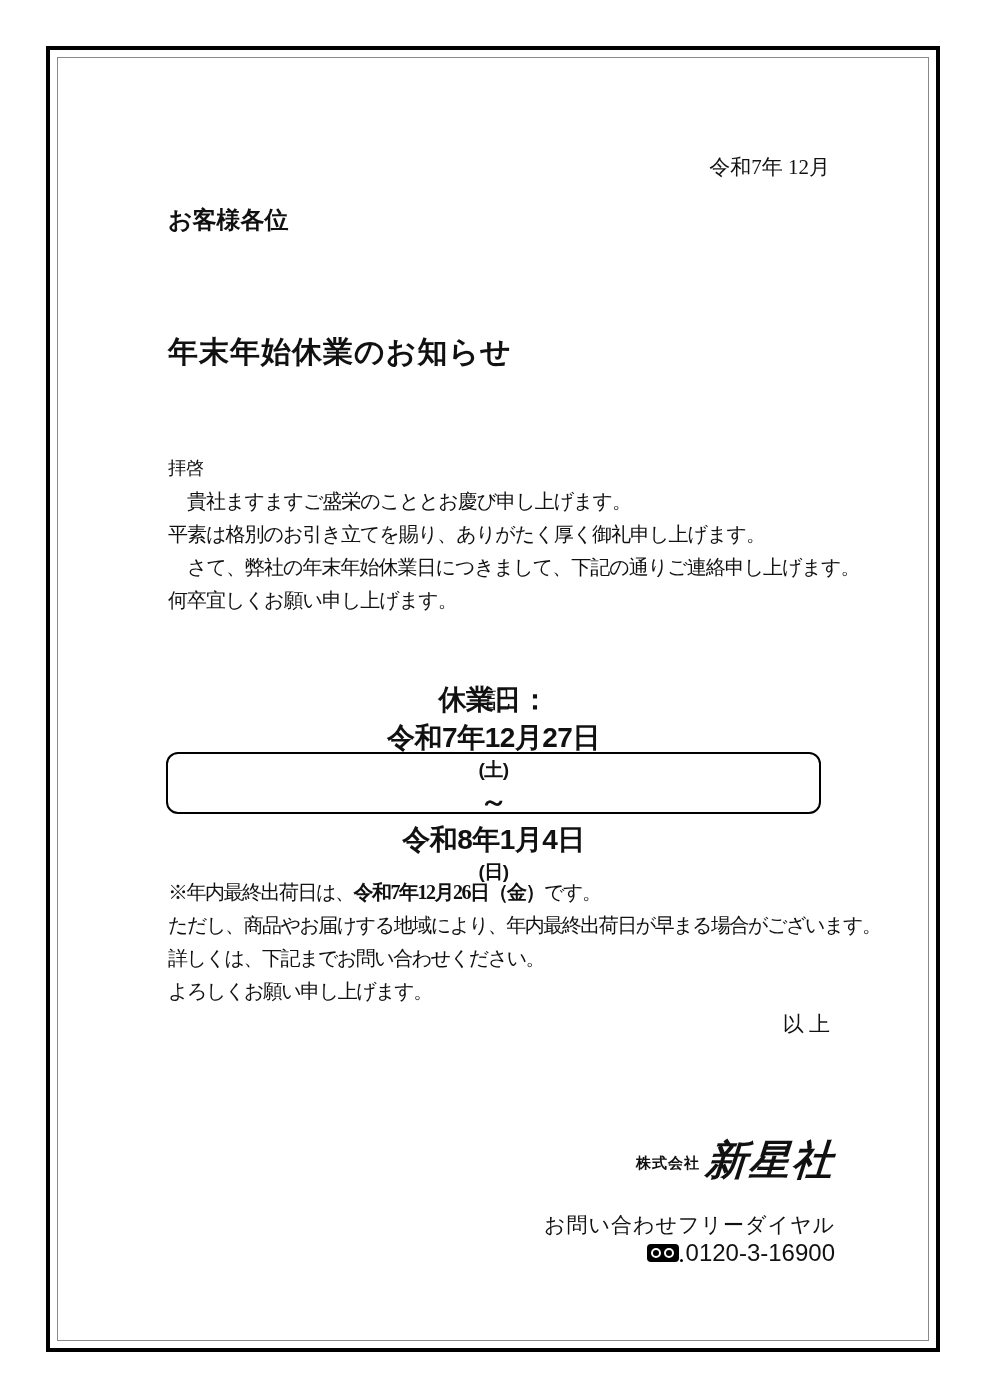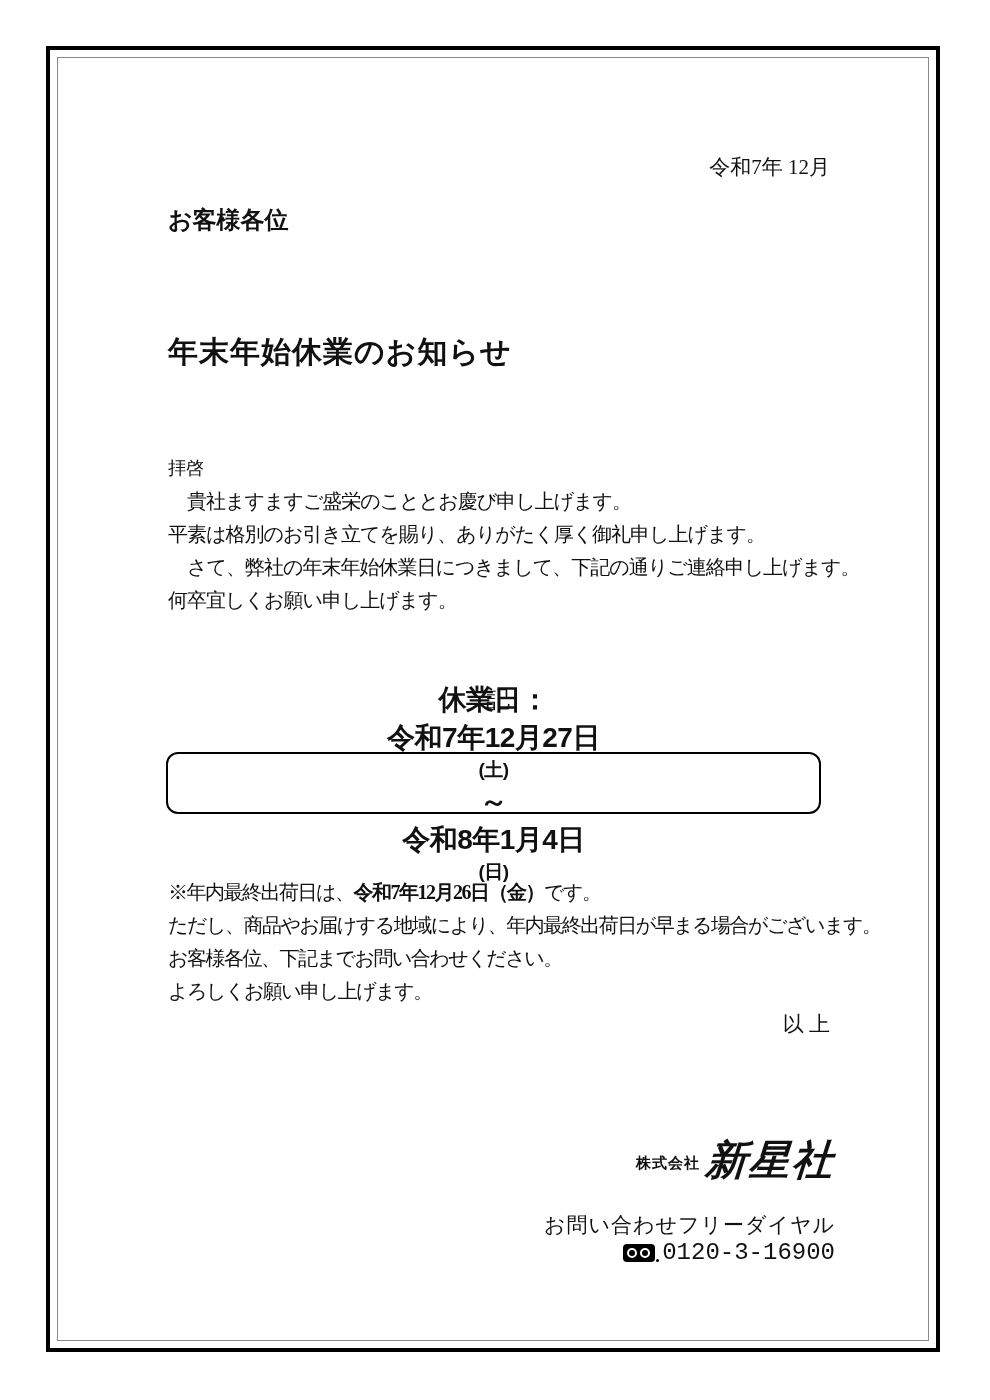--- a/index.html
+++ b/index.html
@@ -114,21 +114,21 @@
     transform: skewX(-4deg);
     display: inline-block;
   }
   .contact-label {
     margin-top: 24px;
     font-family: "Liberation Sans", "DejaVu Sans", sans-serif;
     font-size: 21px; line-height: 26px; letter-spacing: 1px;
   }
   .phone-line {
     margin-top: 2px;
-    font-family: Liberation Mono, monospace;
+    font-family: Liberation Sans, sans-serif;
     font-size: 24px; line-height: 26px;
     display: flex; justify-content: flex-end; align-items: center;
   }
   .freedial {
     position: relative;
     display: inline-block;
     width: 32px; height: 18px;
     background: #000000; border-radius: 4px;
     margin-right: 7px;
   }
@@ -175,21 +175,21 @@
     <span class="hb-main">休業日：</span>
       <span class="hb-main">令和7年12月27日</span>
       <span class="hb-small">(土)</span>
       <span class="hb-main">～</span>
       <span class="hb-main">令和8年1月4日</span>
       <span class="hb-small">(日)</span>
   </div>
 
   <p class="note note-first"><span>※年内最終出荷日は、</span><b>令和7年12月26日（金）</b><span>です。</span></p>
   <p class="note">ただし、商品やお届けする地域により、年内最終出荷日が早まる場合がございます。</p>
-  <p class="note">お客様各位、下記までお問い合わせください。</p>
+  <p class="note">詳しくは、下記までお問い合わせください。</p>
   <p class="note">よろしくお願い申し上げます。</p>
 
   <div class="end-marker">以 上</div>
 
   <div class="footer">
     <div class="logo">
       <span class="logo-prefix">
         <span>株式</span>
         <span>会社</span>
       </span>

